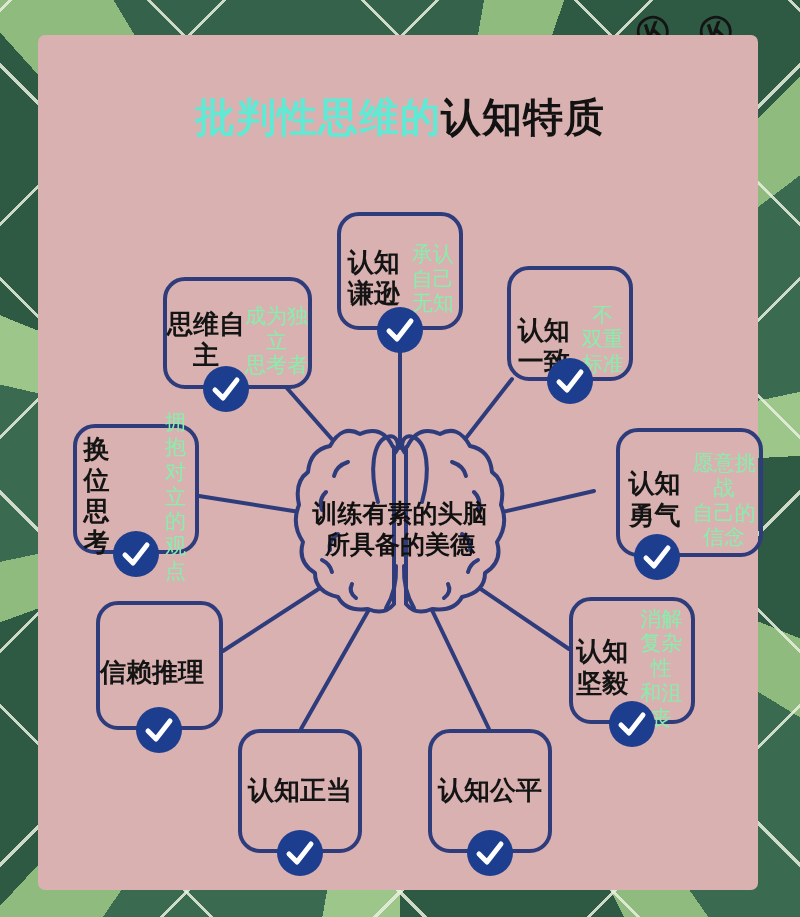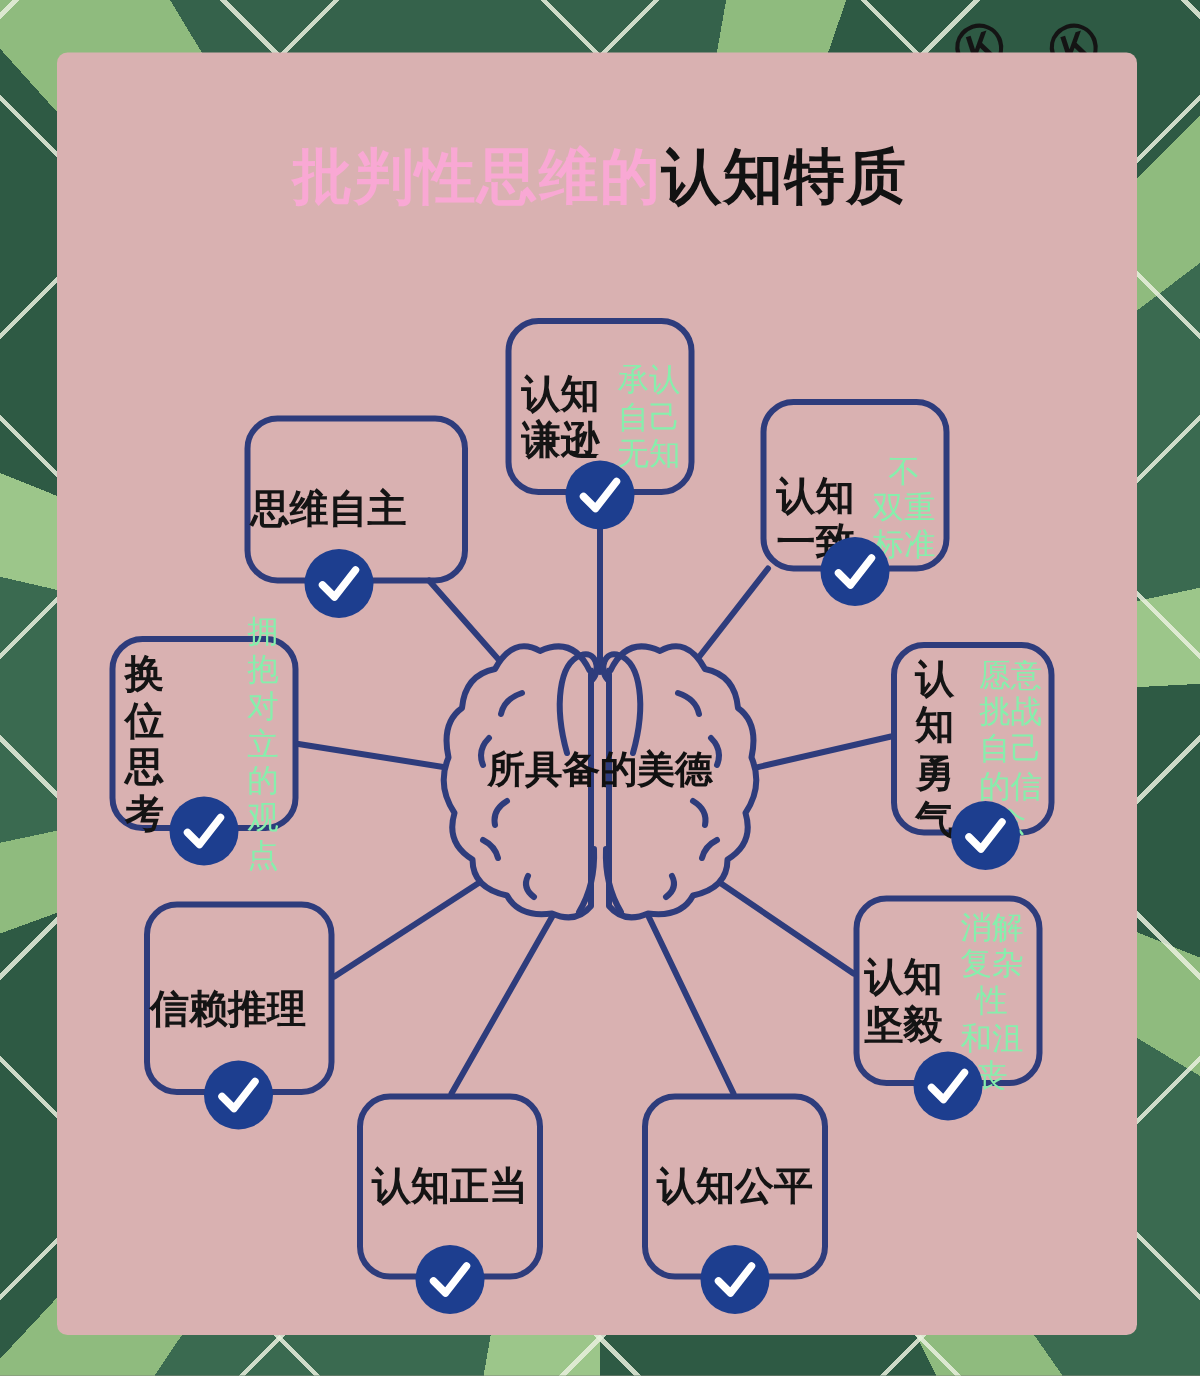--- a/index.html
+++ b/index.html
@@ -30,39 +30,39 @@
   .watermarks span{display:inline-block;transform:rotate(-18deg);}
   
   .panel{
     position:absolute;left:38px;top:35px;width:720px;height:855px;
     background:#d9b1b1;border-radius:7px;z-index:2;
   }
   .main-title{
     position:absolute;left:0;right:0;top:90px;z-index:4;
     text-align:center;font-size:40px;font-weight:bold;letter-spacing:1px;
   }
-  .main-title .t-blue{color:#f9a8d4;}
+  .main-title .t-blue{color:#5eead4;}
   .main-title .t-black{color:#121212;}
   
   svg.netz{position:absolute;left:0;top:0;z-index:3;}
   
   .card{
     position:absolute;z-index:4;box-sizing:border-box;
     border:4px solid #2e3c7c;border-radius:22px;
     display:flex;flex-direction:row;align-items:center;
     padding-top:14px;text-align:center;
   }
   .card.centered{justify-content:center;padding-top:0;}
   .card .ct{font-size:26px;font-weight:bold;color:#141414;line-height:1.2;}
   .card .cs{font-size:21px;color:#86efac;line-height:1.18;margin-top:2px;}
   .c1{left:337px;top:212px;width:126px;height:118px;}
   .c2{left:507px;top:266px;width:126px;height:115px;align-items:flex-end;}
   .c3{left:163px;top:277px;width:149px;height:112px;}
   .c4{left:73px; top:424px;width:126px;height:130px;gap:40px;}
-  .c5{left:594px;top:428px;width:109px;height:129px;justify-content:space-between;}
+  .c5{left:616px;top:428px;width:147px;height:129px;justify-content:space-between;}
   .c6{left:96px; top:601px;width:127px;height:129px;}
   .c7{left:569px;top:597px;width:126px;height:127px;}
   .c8{left:238px;top:729px;width:124px;height:124px;}
   .c9{left:428px;top:729px;width:124px;height:124px;}
   
   .check{
     position:absolute;z-index:5;width:46px;height:46px;border-radius:50%;
     background:#1d3e8f;display:flex;align-items:center;justify-content:center;
   }
   .k1{left:377px;top:307px;} .k2{left:547px;top:358px;} .k3{left:203px;top:366px;}
@@ -141,39 +141,44 @@
       <path d="M 452 462 q 12 4 14 14"></path>
       <path d="M 474 492 q 8 8 4 18"></path>
       <path d="M 462 534 q 10 6 8 16"></path>
       <path d="M 478 560 q -8 4 -10 12"></path>
       <path d="M 448 584 q 4 8 -4 14"></path>
     </g>
   </g>
 </svg>
 
 <div class="brain-caption">
+  <div>训练有素的头脑</div>
   <div>所具备的美德</div>
 </div>
 
 <div class="card c1">
   <div class="ct">认知谦逊</div>
   <div class="cs">
     <div>承认自己</div>
     <div>无知</div>
   </div>
 </div>
 <div class="card c2">
   <div class="ct">认知一致</div>
   <div class="cs">
     <div>不</div>
     <div>双重标准</div>
   </div>
 </div>
 <div class="card c3">
   <div class="ct">思维自主</div>
+  <div class="cs">
+    <div>成为独立</div>
+    <div>思考者</div>
+  </div>
 </div>
 <div class="card c4">
   <div class="ct">换位思考</div>
   <div class="cs">
     <div>拥抱</div>
     <div>对立的观点</div>
   </div>
 </div>
 <div class="card c5">
   <div class="ct">认知勇气</div>

